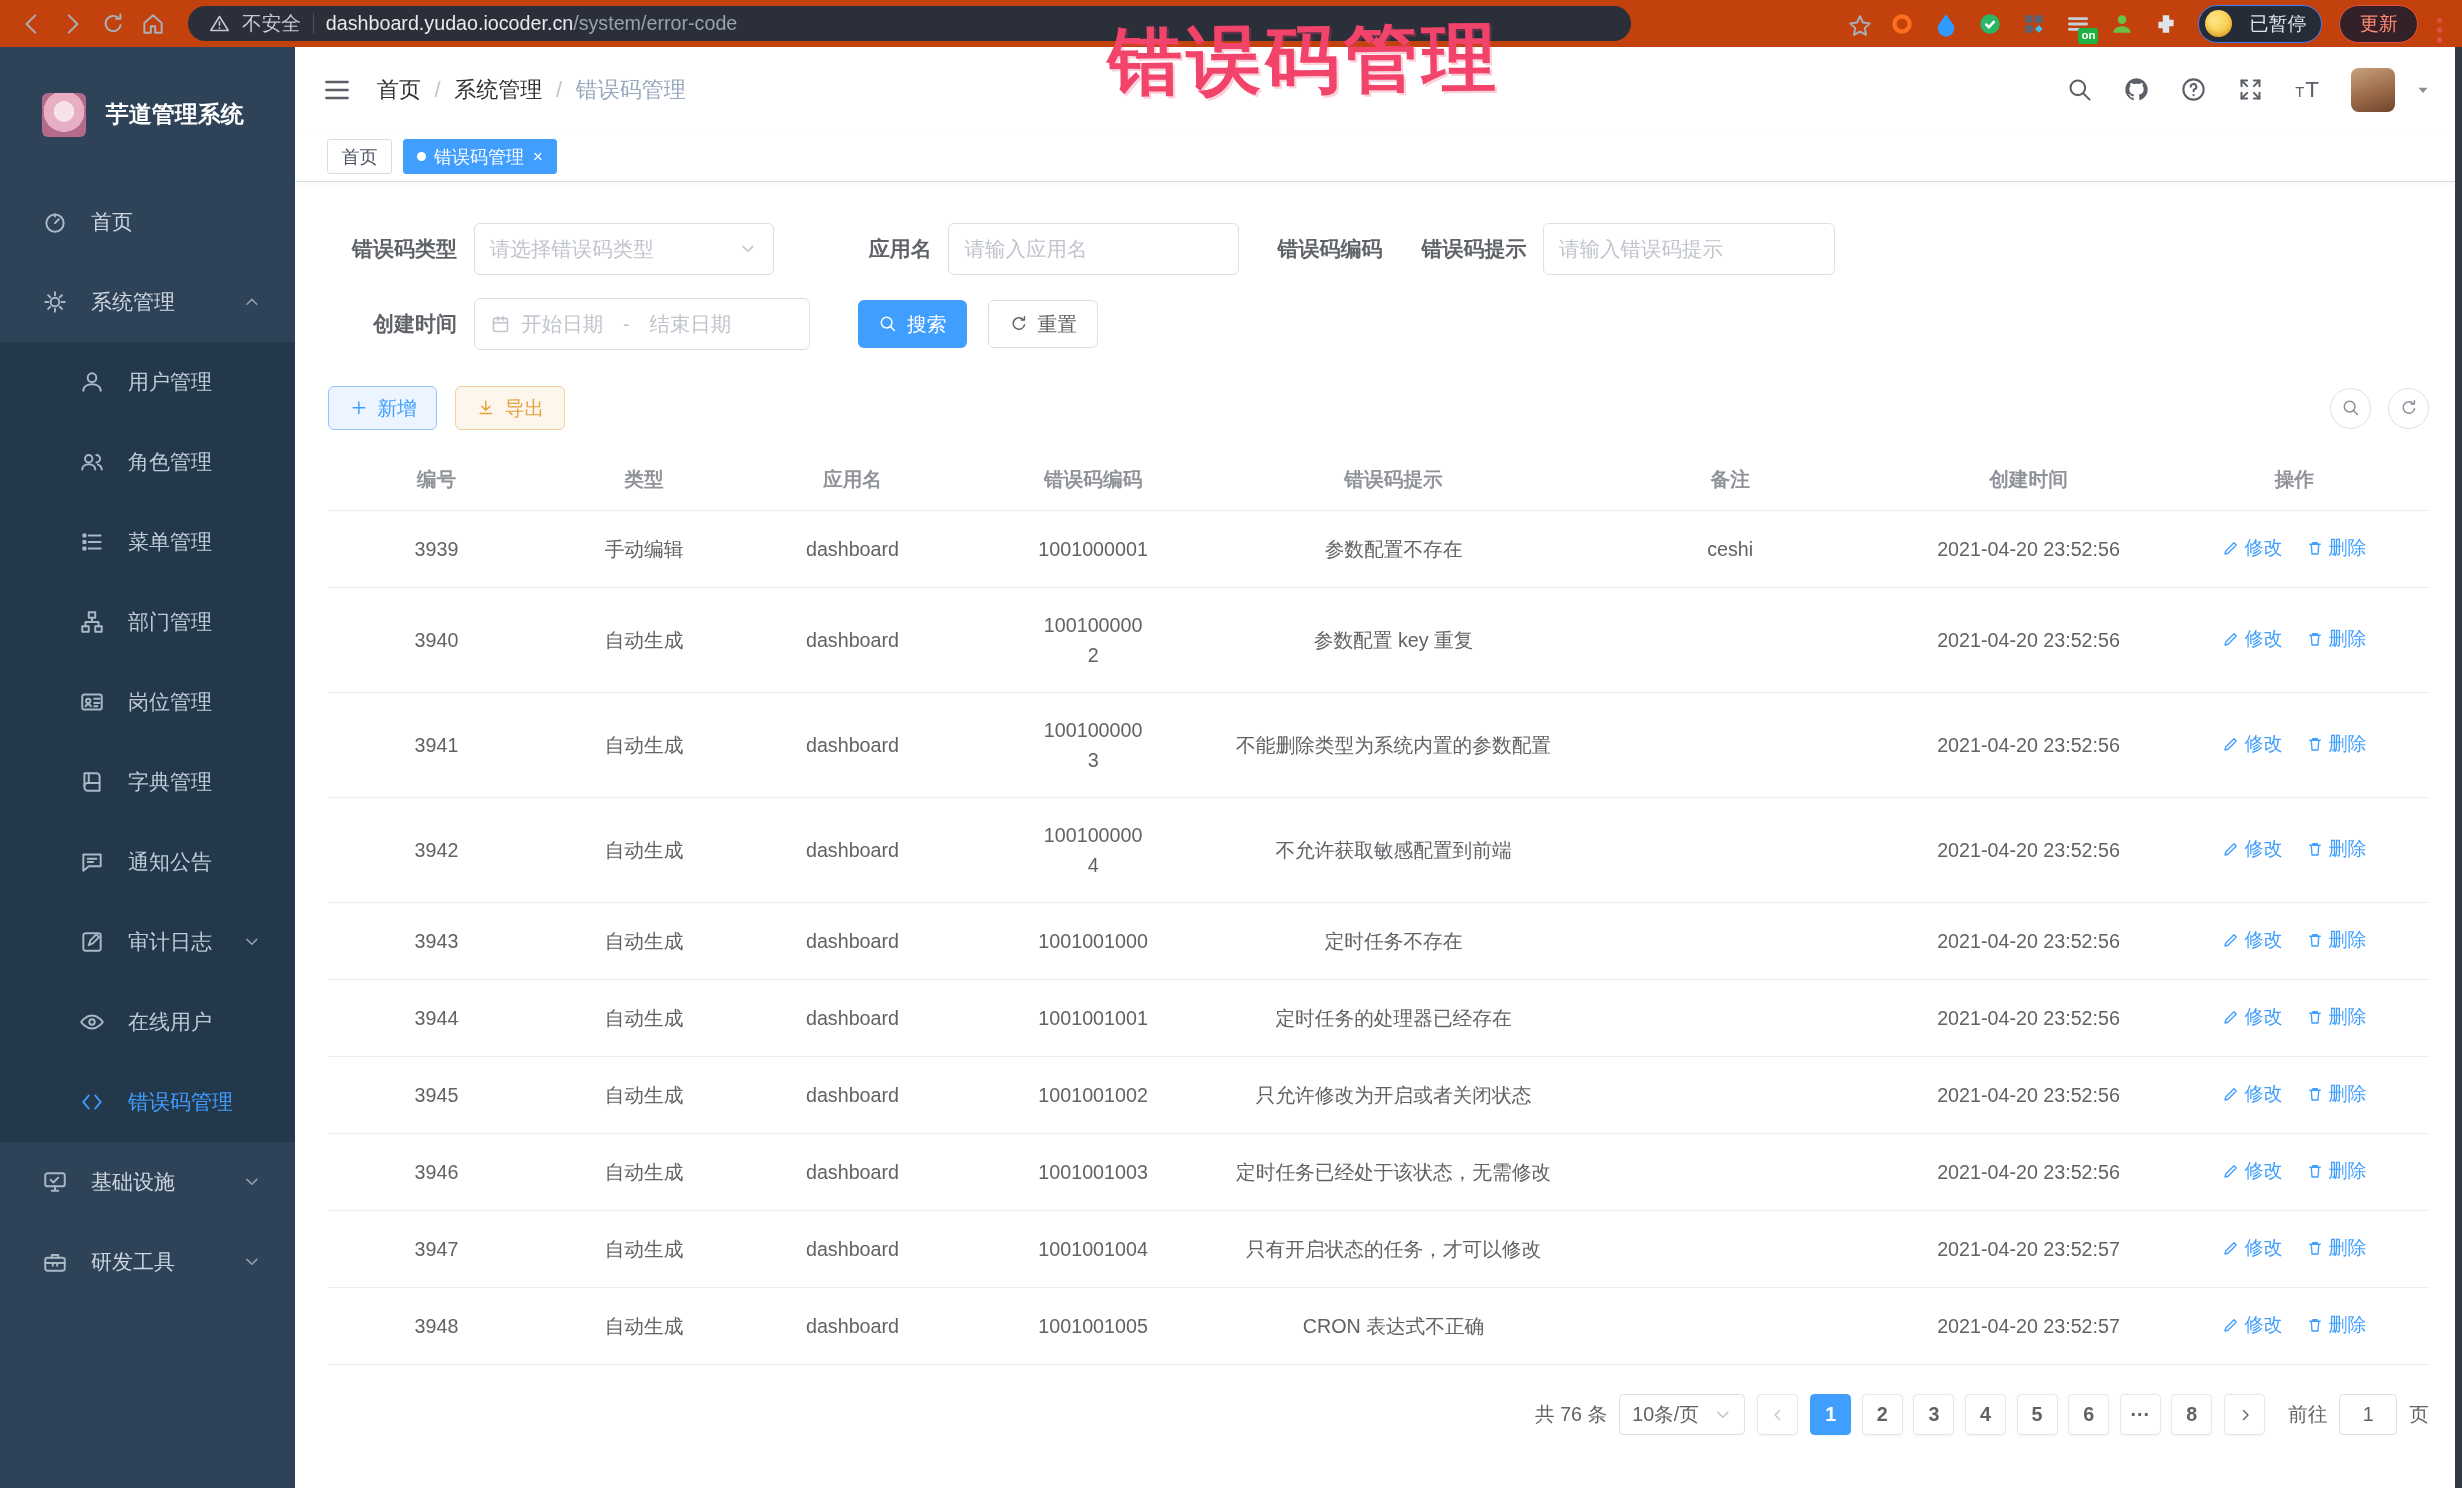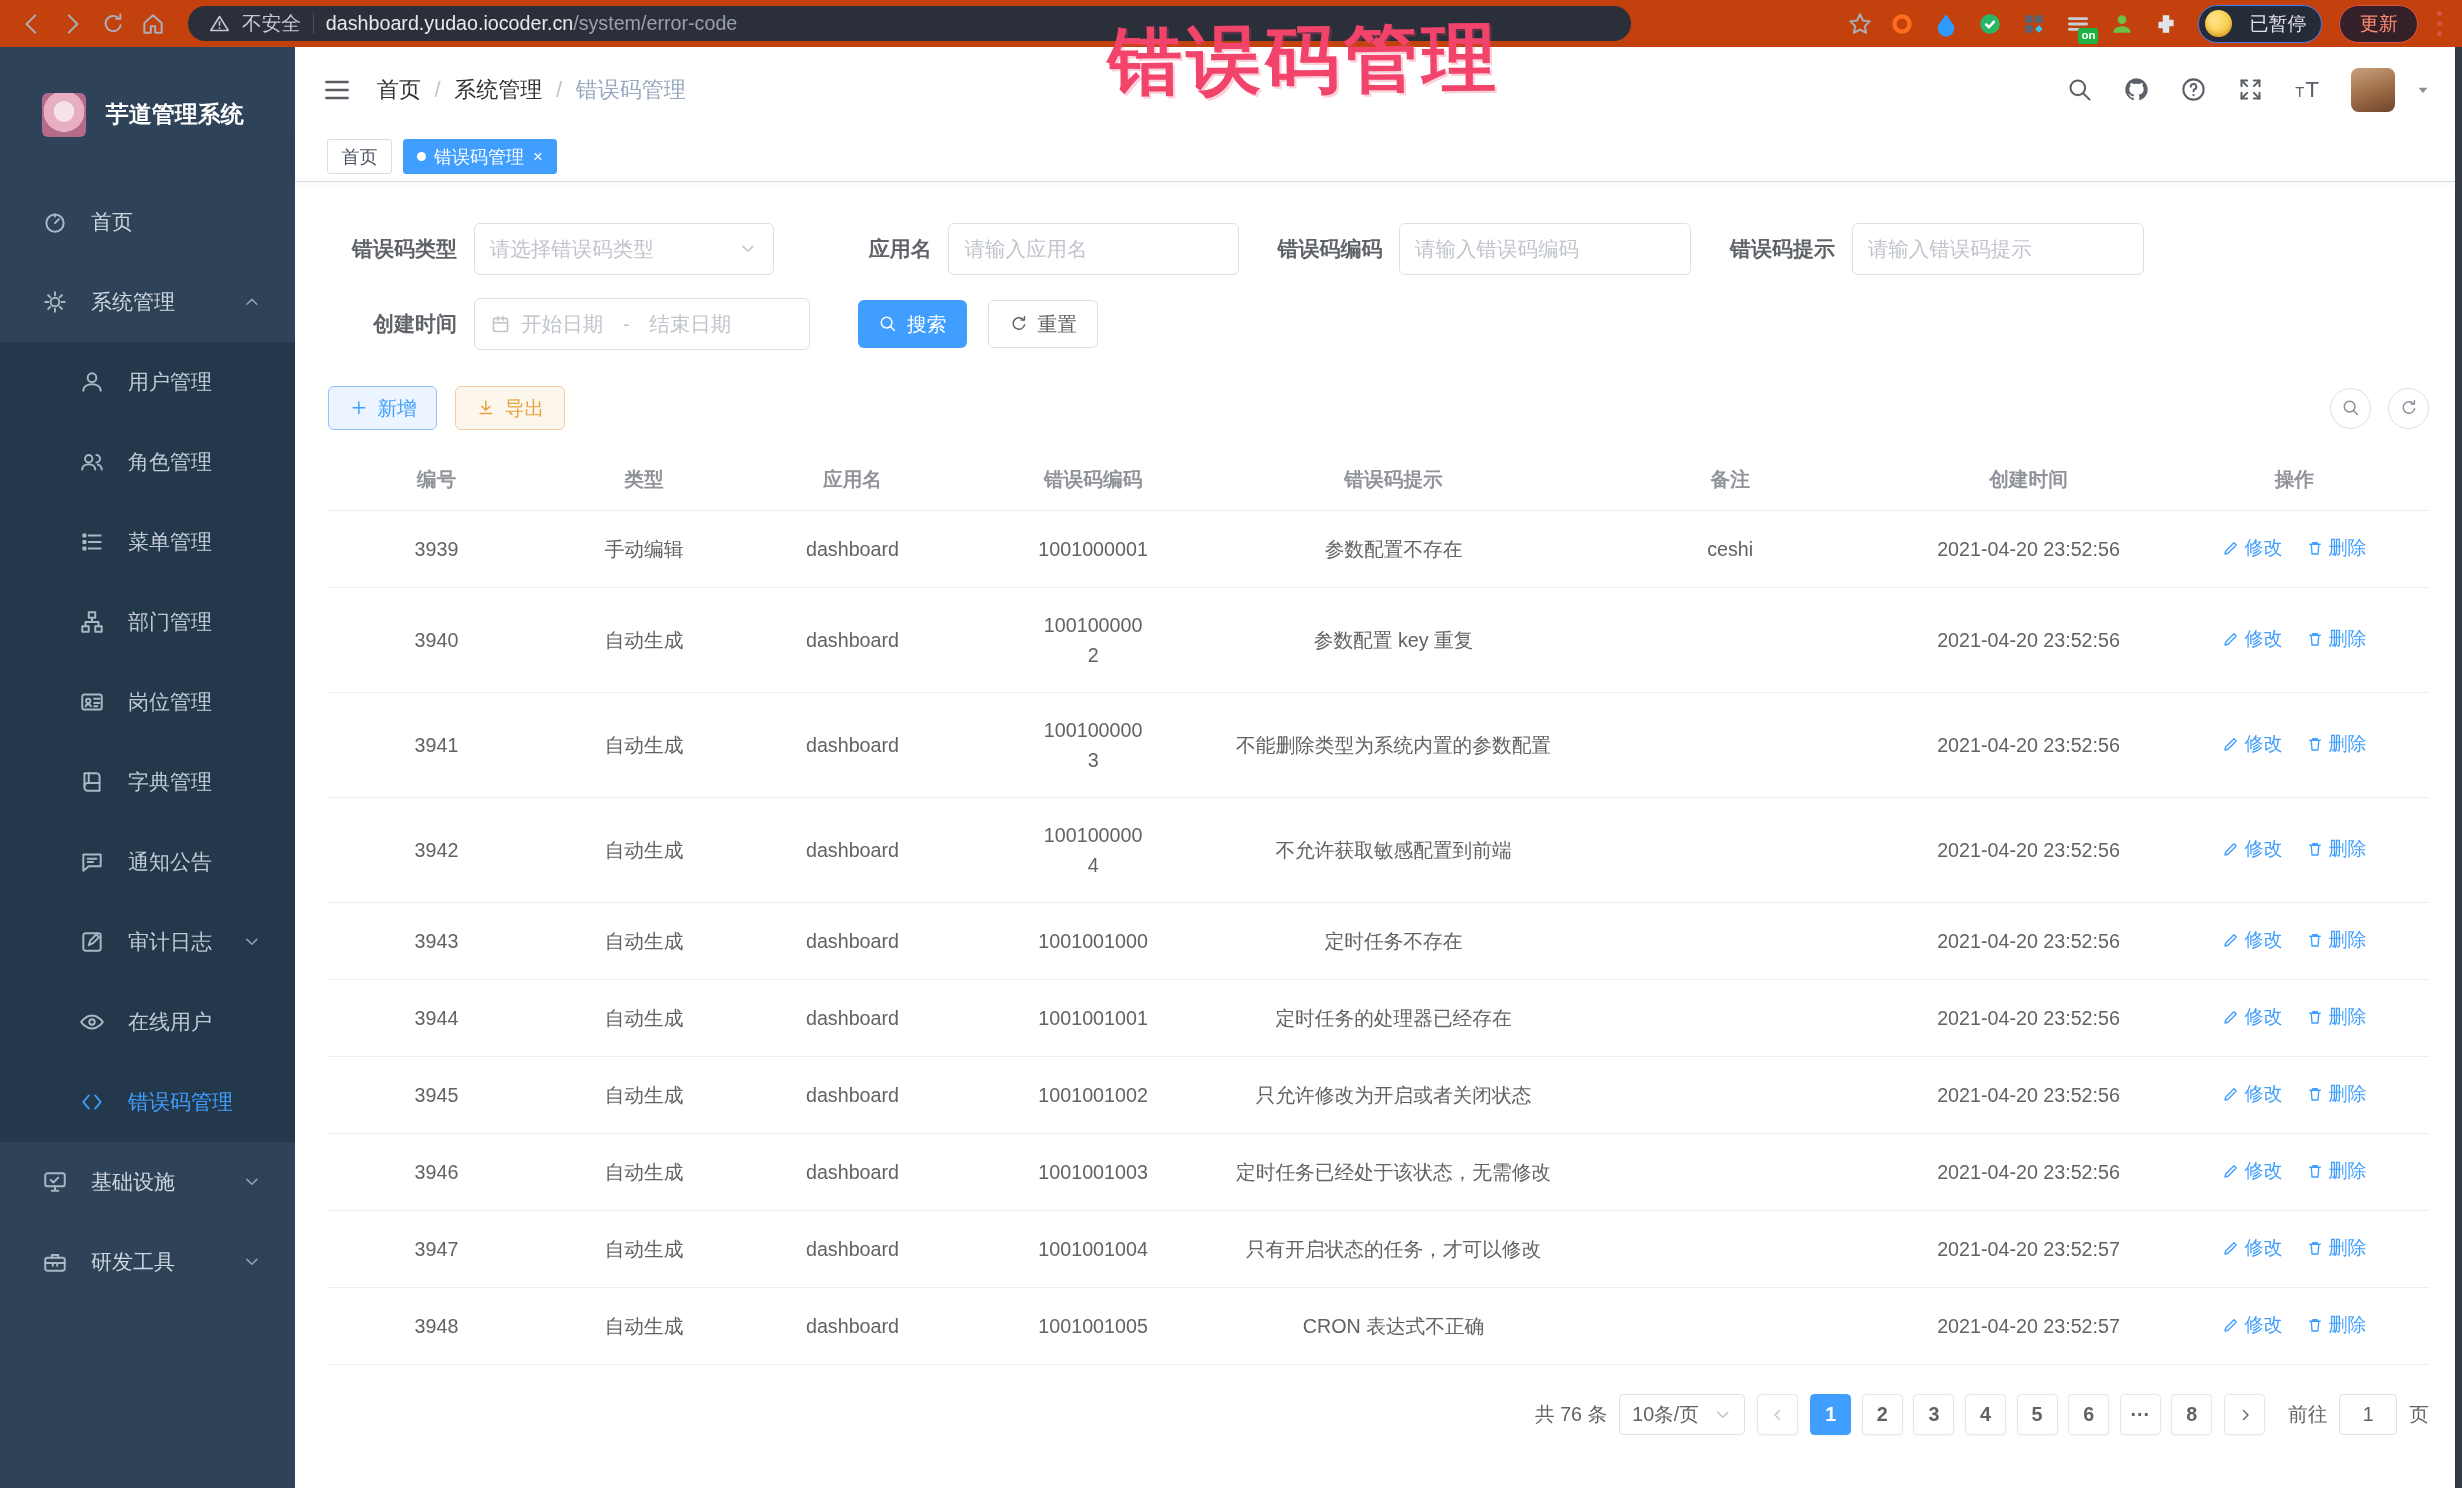--- a/index.html
+++ b/index.html
@@ -172,21 +172,21 @@
         <svg viewBox="0 0 24 24">
           <path d="M12 4 L22 20 H2 Z"></path>
           <path d="M12 10v4"></path>
           <path d="M12 17v.5"></path>
         </svg>
       </span>
     <span id="security-label">不安全</span>
     <span class="addr-div"></span>
     <span id="url"><span class="host">dashboard.yudao.iocoder.cn</span><span class="path">/system/error-code</span></span>
   </div>
-  <div class="bright" style="margin-left:auto;">
+  <div class="bright" style="margin-left:auto;align-items:flex-end;">
     <span class="bnav">
         <svg viewBox="0 0 24 24">
           <path d="M12 3l2.7 5.8 6.3.8-4.6 4.4 1.2 6.2-5.6-3.1-5.6 3.1 1.2-6.2L3 9.6l6.3-.8z"></path>
         </svg>
       </span>
     <span id="ext-row" style="display:flex;gap:6px;">
         <span class="ext">
           <svg viewBox="0 0 24 24">
             <circle cx="12" cy="12" r="7" style="stroke:#ff6d1f;stroke-width:4"></circle>
           </svg>
@@ -505,23 +505,20 @@
               <svg viewBox="0 0 24 24">
                 <path d="M6 9l6 6 6-6"></path>
               </svg>
             </span>
         </span>
         <span class="flabel w96" style="margin-left:85px;">应用名</span>
         <span class="finput" style="width:291px;">
           <input placeholder="请输入应用名" style="">
         </span>
         <span class="flabel w140" style="margin-left:37px;">错误码编码</span>
-        <span class="finput" style="width:292px;">
-          <input placeholder="请输入错误码编码" style="">
-        </span>
         <span class="flabel w140" style="margin-left:38px;">错误码提示</span>
         <span class="finput" style="width:292px;">
           <input placeholder="请输入错误码提示" style="">
         </span>
       </div>
 
       <div class="frow">
         <span class="flabel w170">创建时间</span>
         <span class="finput" style="width:336px;">
           <span class="date-ico">

